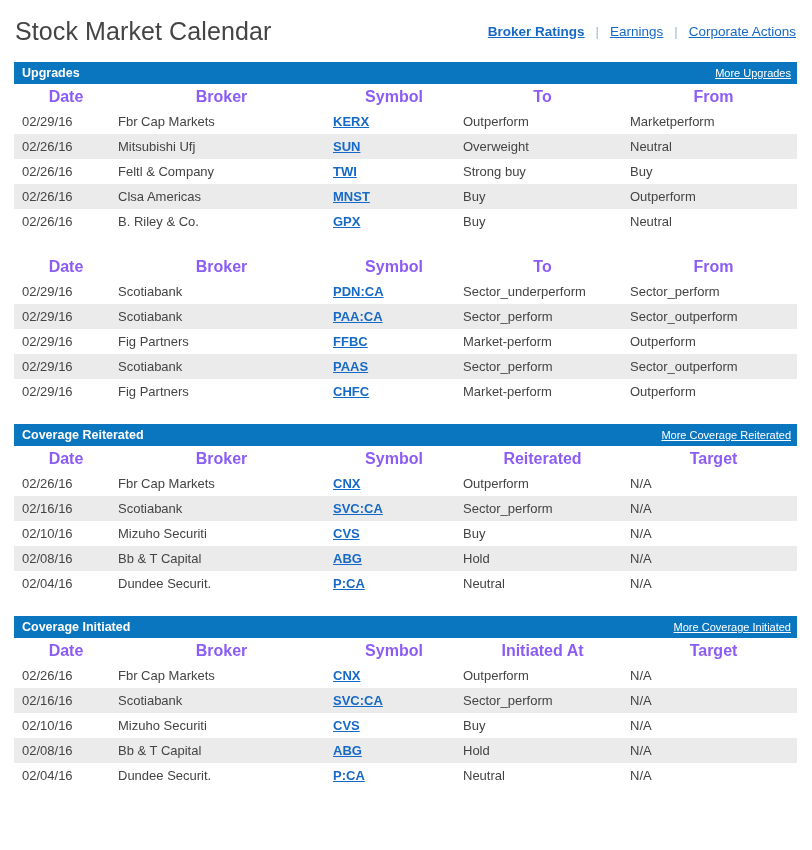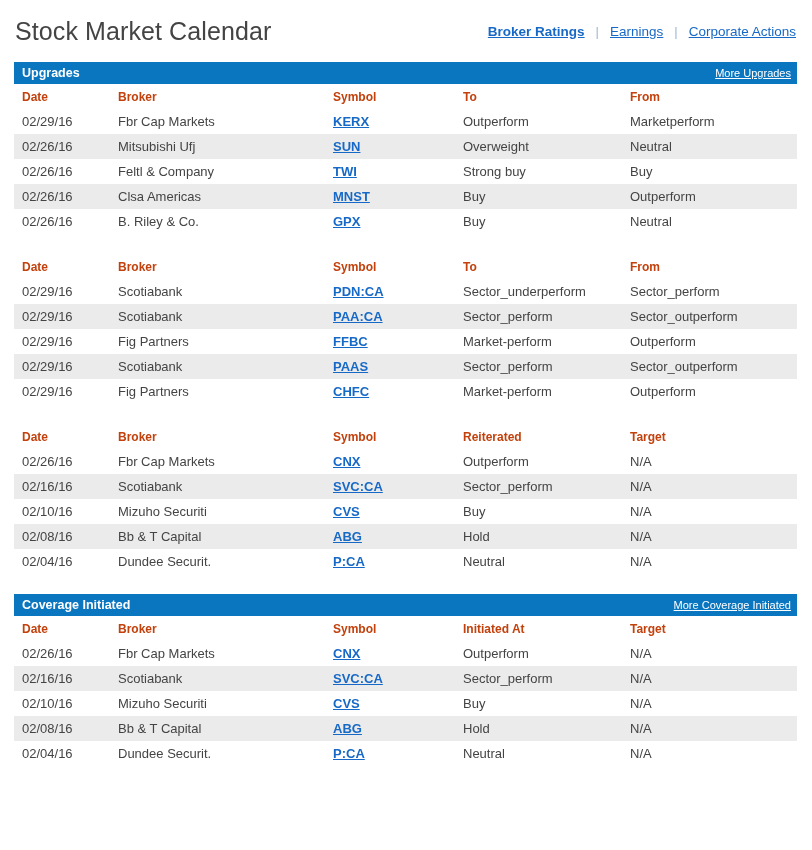--- a/index.html
+++ b/index.html
@@ -90,24 +90,24 @@
     line-height: 22px;
   }
 
   table.grid {
     width: 100%;
     border-collapse: collapse;
     table-layout: fixed;
     font-size: 13px;
   }
   table.grid th {
-    text-align: left;
+    text-align: center;
     font-weight: bold;
-    color: #c2410c;
-    font-size: 12px;
+    color: #8b5cf6;
+    font-size: 16px;
     height: 25px;
     padding: 0 0 0 8px;
     vertical-align: middle;
     white-space: nowrap;
   }
   table.grid td {
     height: 25px;
     padding: 0 0 0 8px;
     vertical-align: middle;
     color: #444444;
@@ -261,20 +261,24 @@
           <td>Fig Partners</td>
           <td><a href="#">CHFC</a></td>
           <td>Market-perform</td>
           <td>Outperform</td>
         </tr>
       </tbody>
     </table>
   </div>
 
   <div class="section">
+    <div class="section-header">
+      <span class="section-title">Coverage Reiterated</span>
+      <a href="#" class="section-more">More Coverage Reiterated</a>
+    </div>
     <table class="grid">
       <colgroup>
         <col class="c-date">
           <col class="c-broker">
           <col class="c-symbol">
         <col class="c-to">
           <col class="c-from">
       </colgroup>
       <thead>
         <tr>

